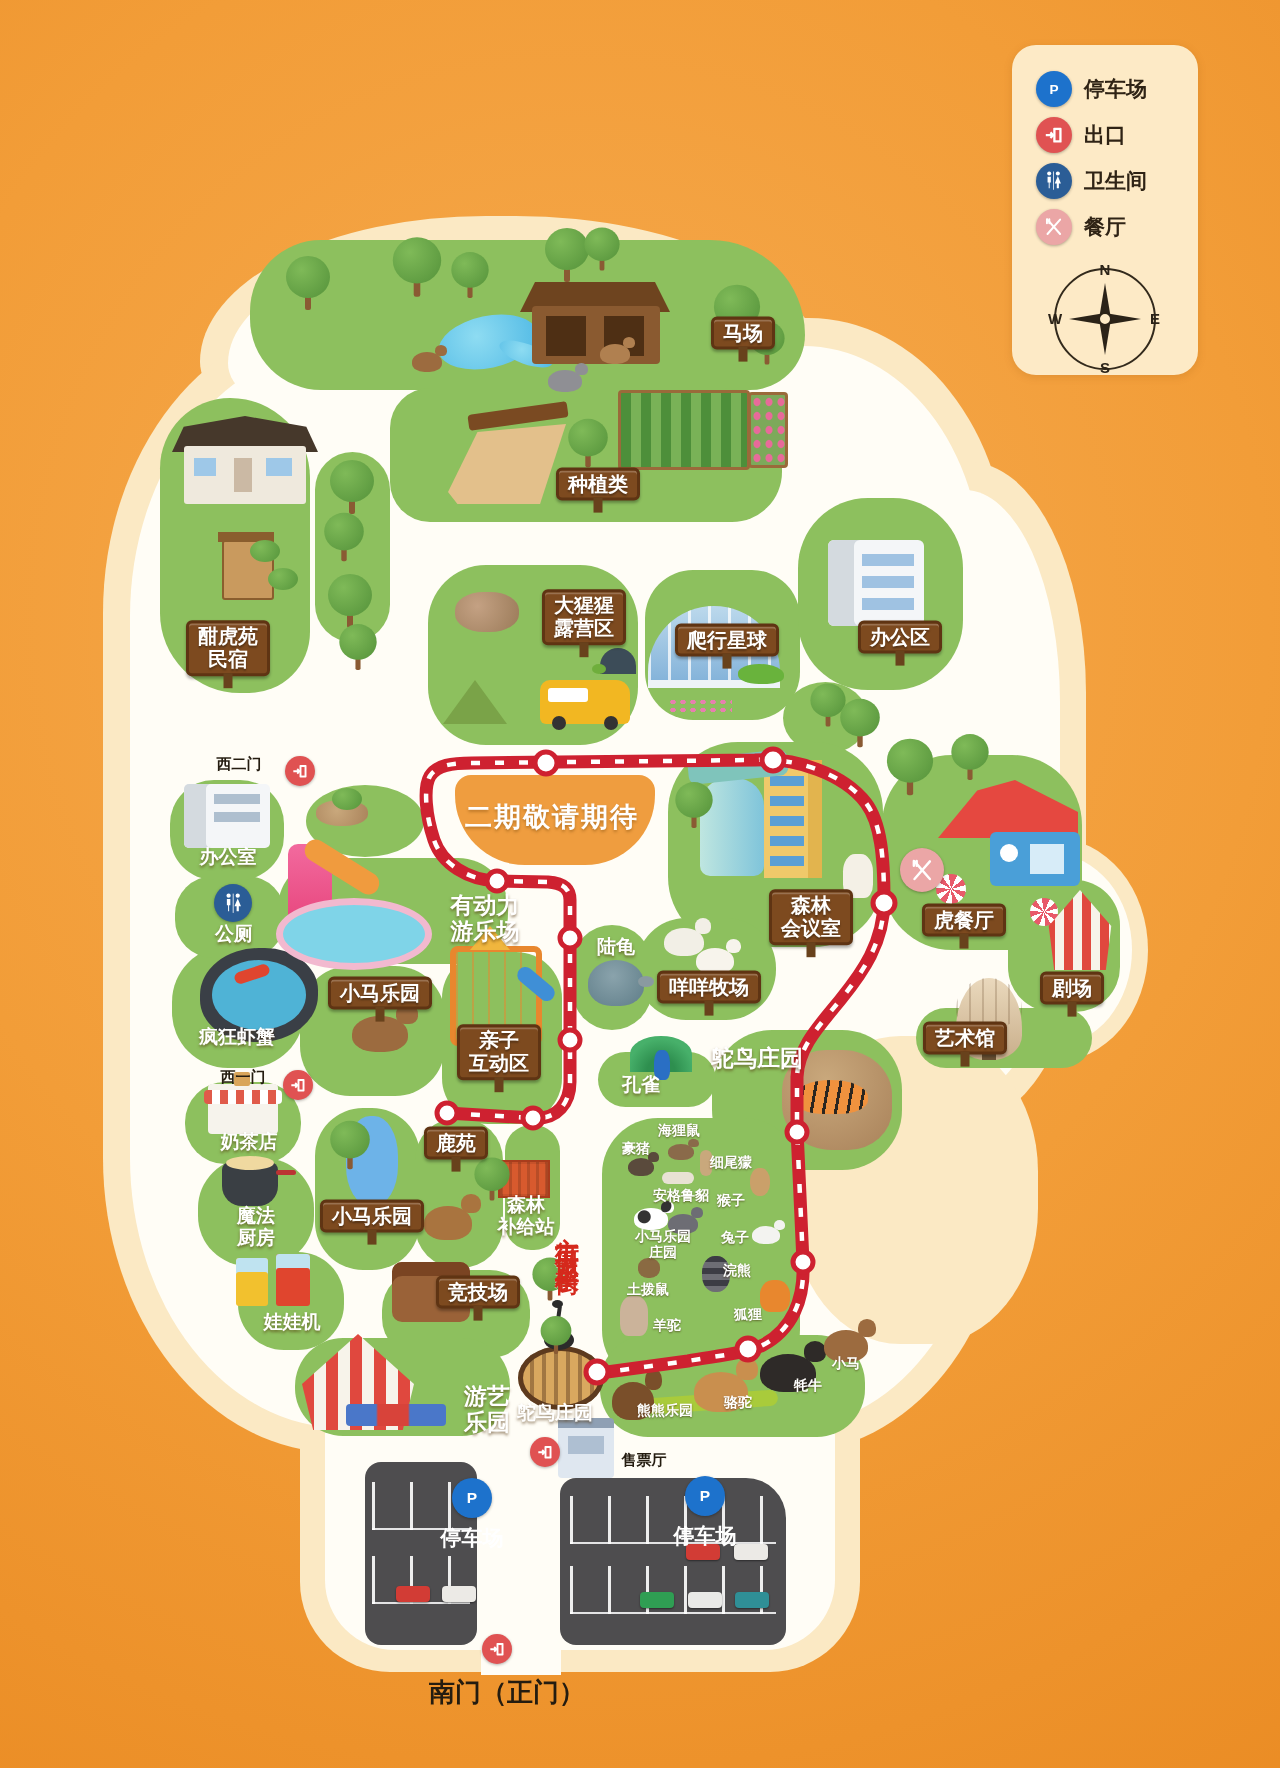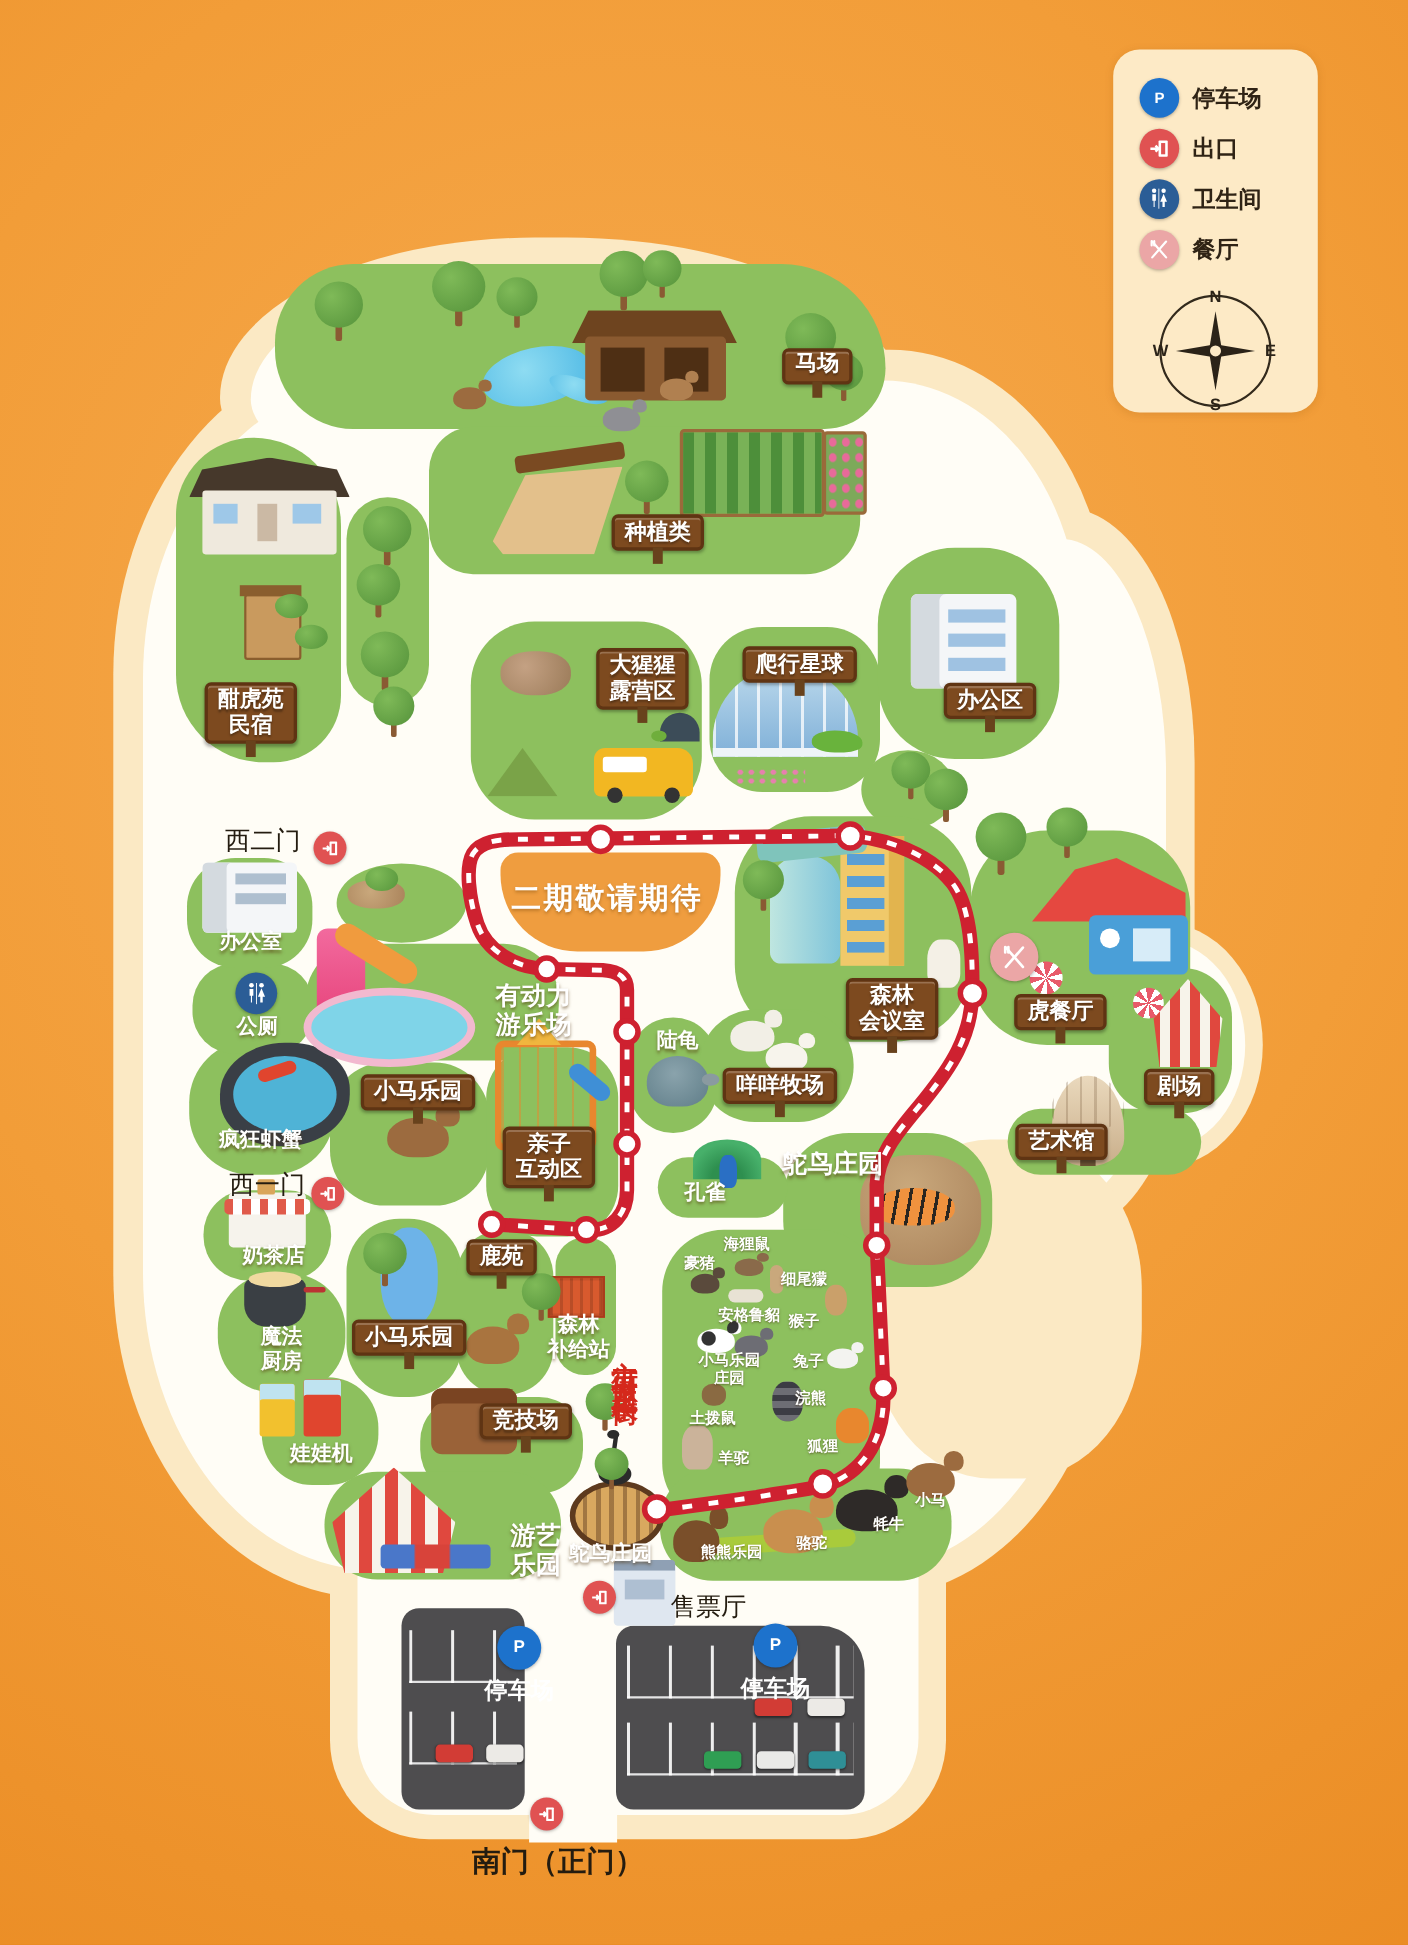--- a/index.html
+++ b/index.html
@@ -21,21 +21,21 @@
   
   .lbl{position:absolute;transform:translate(-50%,-50%);text-align:center;white-space:pre-line;line-height:1.14;z-index:40}
   .sign{background:#7d4a1f;border:3px solid #5f3413;border-radius:6px;color:#fff;font-weight:700;font-size:20px;padding:2px 9px;
         box-shadow:inset 0 2px 0 rgba(255,255,255,.22),0 2px 3px rgba(0,0,0,.3);text-shadow:0 2px 2px rgba(0,0,0,.35)}
   .sign::after{content:"";position:absolute;left:50%;top:100%;transform:translateX(-50%);width:9px;height:15px;background:#68421c;z-index:-1}
   .white{color:#fff;font-weight:800;font-size:19px;text-shadow:0 2px 3px rgba(80,50,10,.6)}
   .whitesm{color:#fff;font-weight:700;font-size:14px;text-shadow:0 1px 2px rgba(60,40,10,.6)}
   .whitelg{color:#fff;font-weight:800;font-size:23px;text-shadow:0 2px 3px rgba(80,50,10,.6)}
   .whitexl{color:#fff;font-weight:800;font-size:27px;letter-spacing:2px;text-shadow:0 2px 3px rgba(120,70,10,.45)}
   .whitelot{color:#fff;font-weight:800;font-size:21px}
-  .black{color:#241c10;font-weight:400;font-size:23px}
+  .black{color:#241c10;font-weight:700;font-size:15px}
   .blacklg{color:#241c10;font-weight:800;font-size:26px}
   .redv{color:#d5291c;font-weight:800;font-size:24px;writing-mode:vertical-rl;letter-spacing:5px;line-height:1;text-shadow:0 1px 0 rgba(255,255,255,.5)}
   
   .ic{position:absolute;border-radius:50%;transform:translate(-50%,-50%);display:flex;align-items:center;justify-content:center;
       box-shadow:0 1px 3px rgba(0,0,0,.3);z-index:41;color:#fff}
   .ic.exit{background:#e05252}.ic.toilet{background:#2b5d96}.ic.restaurant{background:#eba6a6}.ic.parking{background:#1d72cc}
   .ic .pP{font-weight:800;font-size:.62em;color:#fff}
   
   #legend{position:absolute;left:1012px;top:45px;width:186px;height:330px;background:#fdeac6;border-radius:24px;
           box-shadow:0 2px 8px rgba(140,80,10,.18);z-index:50}
@@ -348,27 +348,27 @@
         </svg>
       </div>
       <div class="ic parking" style="left: 472px; top: 1498px; width: 40px; height: 40px; font-size: 25px;">
         <span class="pP">P</span>
       </div>
       <div class="ic parking" style="left: 705px; top: 1496px; width: 40px; height: 40px; font-size: 25px;">
         <span class="pP">P</span>
       </div>
     </div>
   <div id="labels">
-      <div class="lbl sign" style="left: 743px; top: 333px; font-family: Liberation Mono, monospace;">马场</div>
+      <div class="lbl sign" style="left: 743px; top: 333px;">马场</div>
       <div class="lbl sign" style="left: 598px; top: 484px;">种植类</div>
       <div class="lbl sign" style="left: 228px; top: 648px;">酣虎苑
 民宿</div>
       <div class="lbl sign" style="left: 584px; top: 617px;">大猩猩
 露营区</div>
-      <div class="lbl sign" style="left: 727px; top: 604px;">爬行星球</div>
+      <div class="lbl sign" style="left: 727px; top: 640px;">爬行星球</div>
       <div class="lbl sign" style="left: 900px; top: 637px;">办公区</div>
       <div class="lbl black" style="left: 239px; top: 764px;">西二门</div>
       <div class="lbl white" style="left: 228px; top: 857px;">办公室</div>
       <div class="lbl white" style="left: 234px; top: 934px;">公厕</div>
       <div class="lbl white" style="left: 237px; top: 1037px;">疯狂虾蟹</div>
       <div class="lbl black" style="left: 243px; top: 1077px;">西一门</div>
       <div class="lbl white" style="left: 249px; top: 1142px;">奶茶店</div>
       <div class="lbl white" style="left: 256px; top: 1227px;">魔法
 厨房</div>
       <div class="lbl white" style="left: 292px; top: 1322px;">娃娃机</div>

